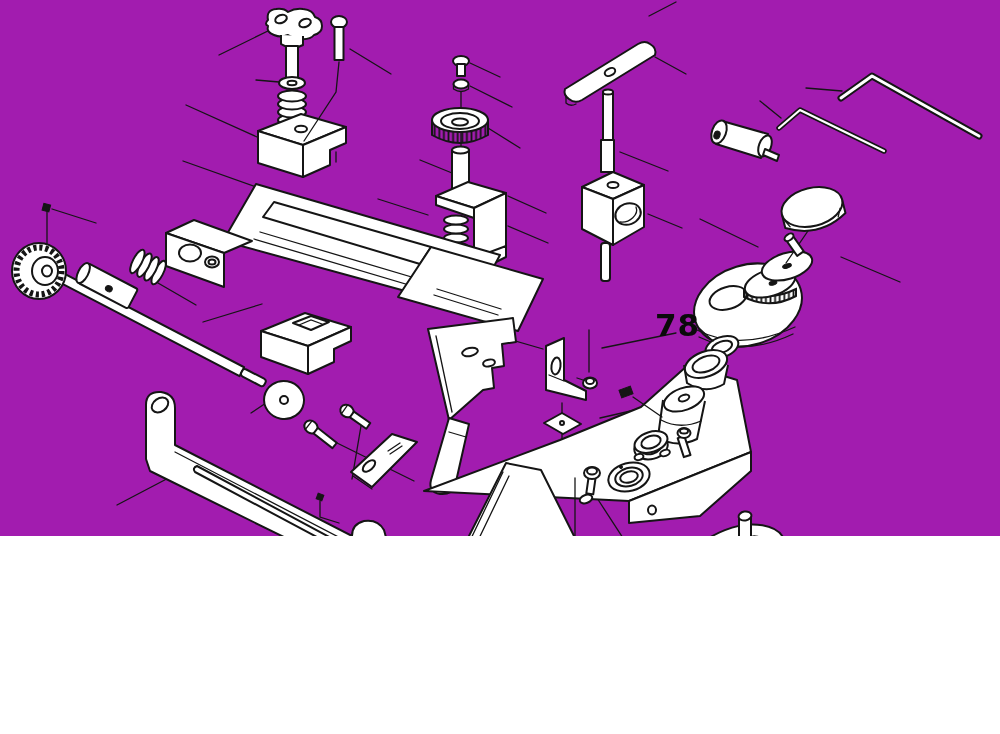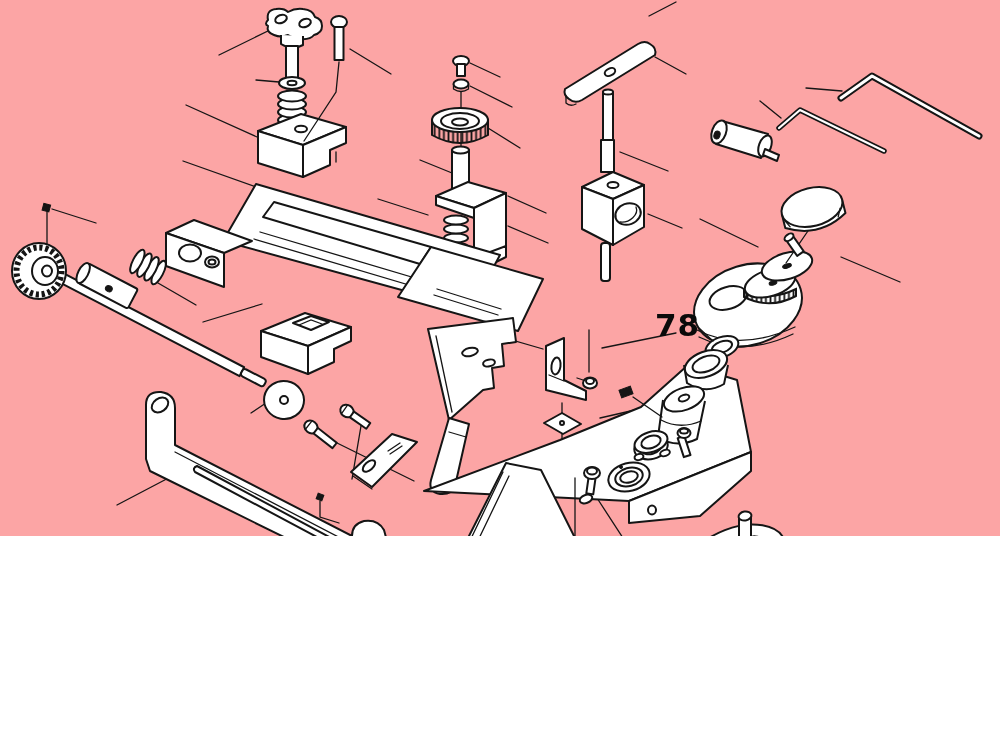--- a/index.html
+++ b/index.html
@@ -1,16 +1,16 @@
 <!DOCTYPE html>
 <html><head>
 <meta charset="utf-8">
 <style>
   html,body{margin:0;padding:0;background:#fff;font-family:"Liberation Sans",sans-serif;}
-  .stage{position:relative;width:1000px;height:536px;background:#fca5a5;overflow:hidden;}
+  .stage{position:relative;width:1000px;height:536px;background:#a21caf;overflow:hidden;}
   svg{display:block;}
   .ln{fill:none;stroke:#151515;stroke-width:2;stroke-linecap:round;stroke-linejoin:round;}
   .thin{fill:none;stroke:#151515;stroke-width:1.3;stroke-linecap:round;}
   .pt{fill:#ffffff;stroke:#151515;stroke-width:2;stroke-linejoin:round;}
   .blk{fill:#151515;stroke:#151515;stroke-width:1;}
   .thr{stroke:#151515;stroke-width:1.8;}
   text.callout{font-family:"DejaVu Sans","Liberation Sans",sans-serif;font-weight:700;font-size:31px;fill:#0a0a0a;letter-spacing:1px;}
 </style>
 </head>
 <body>

